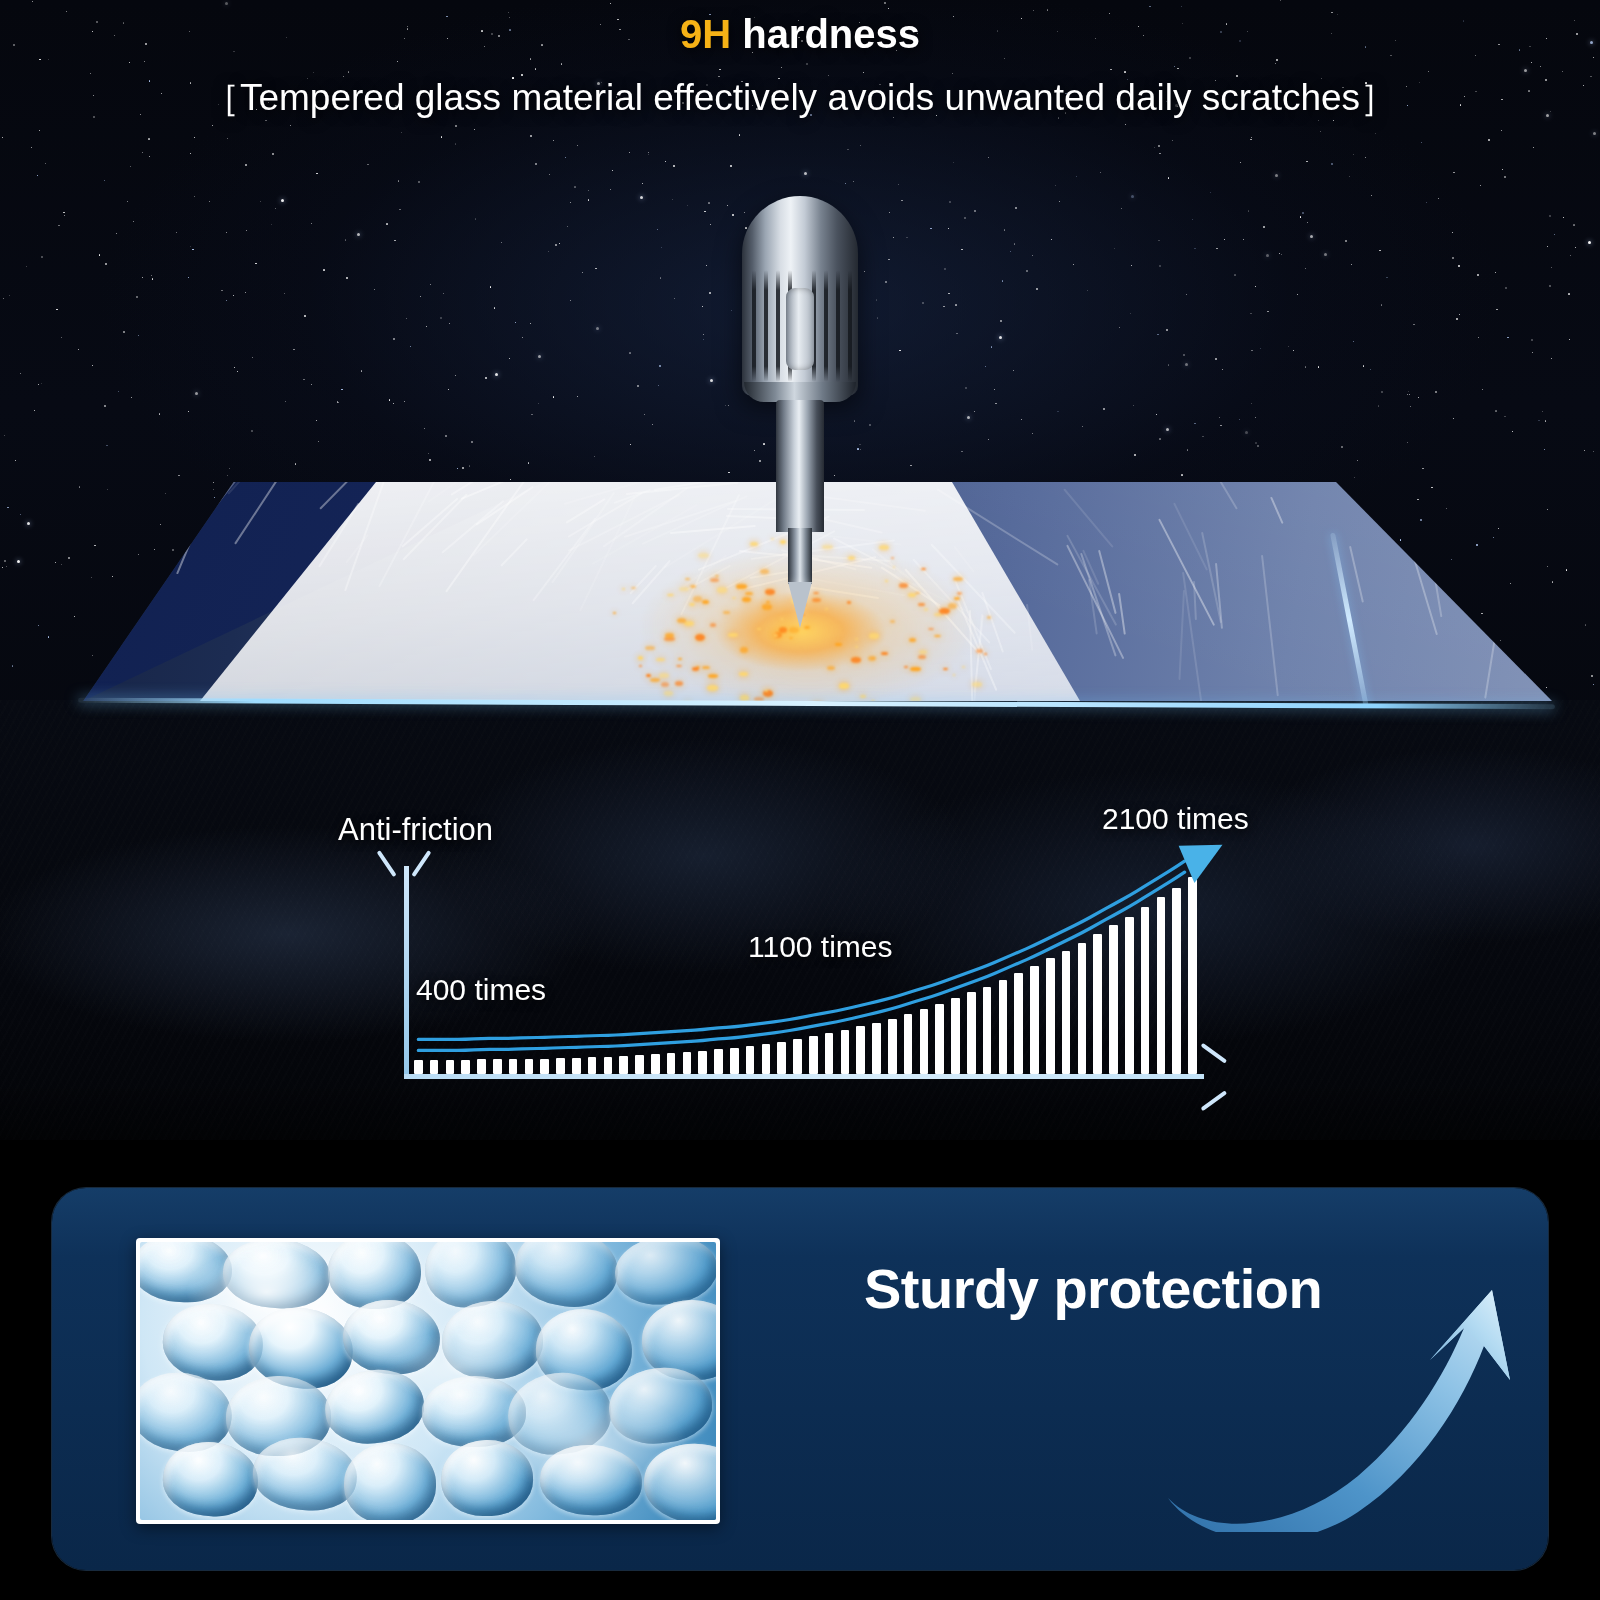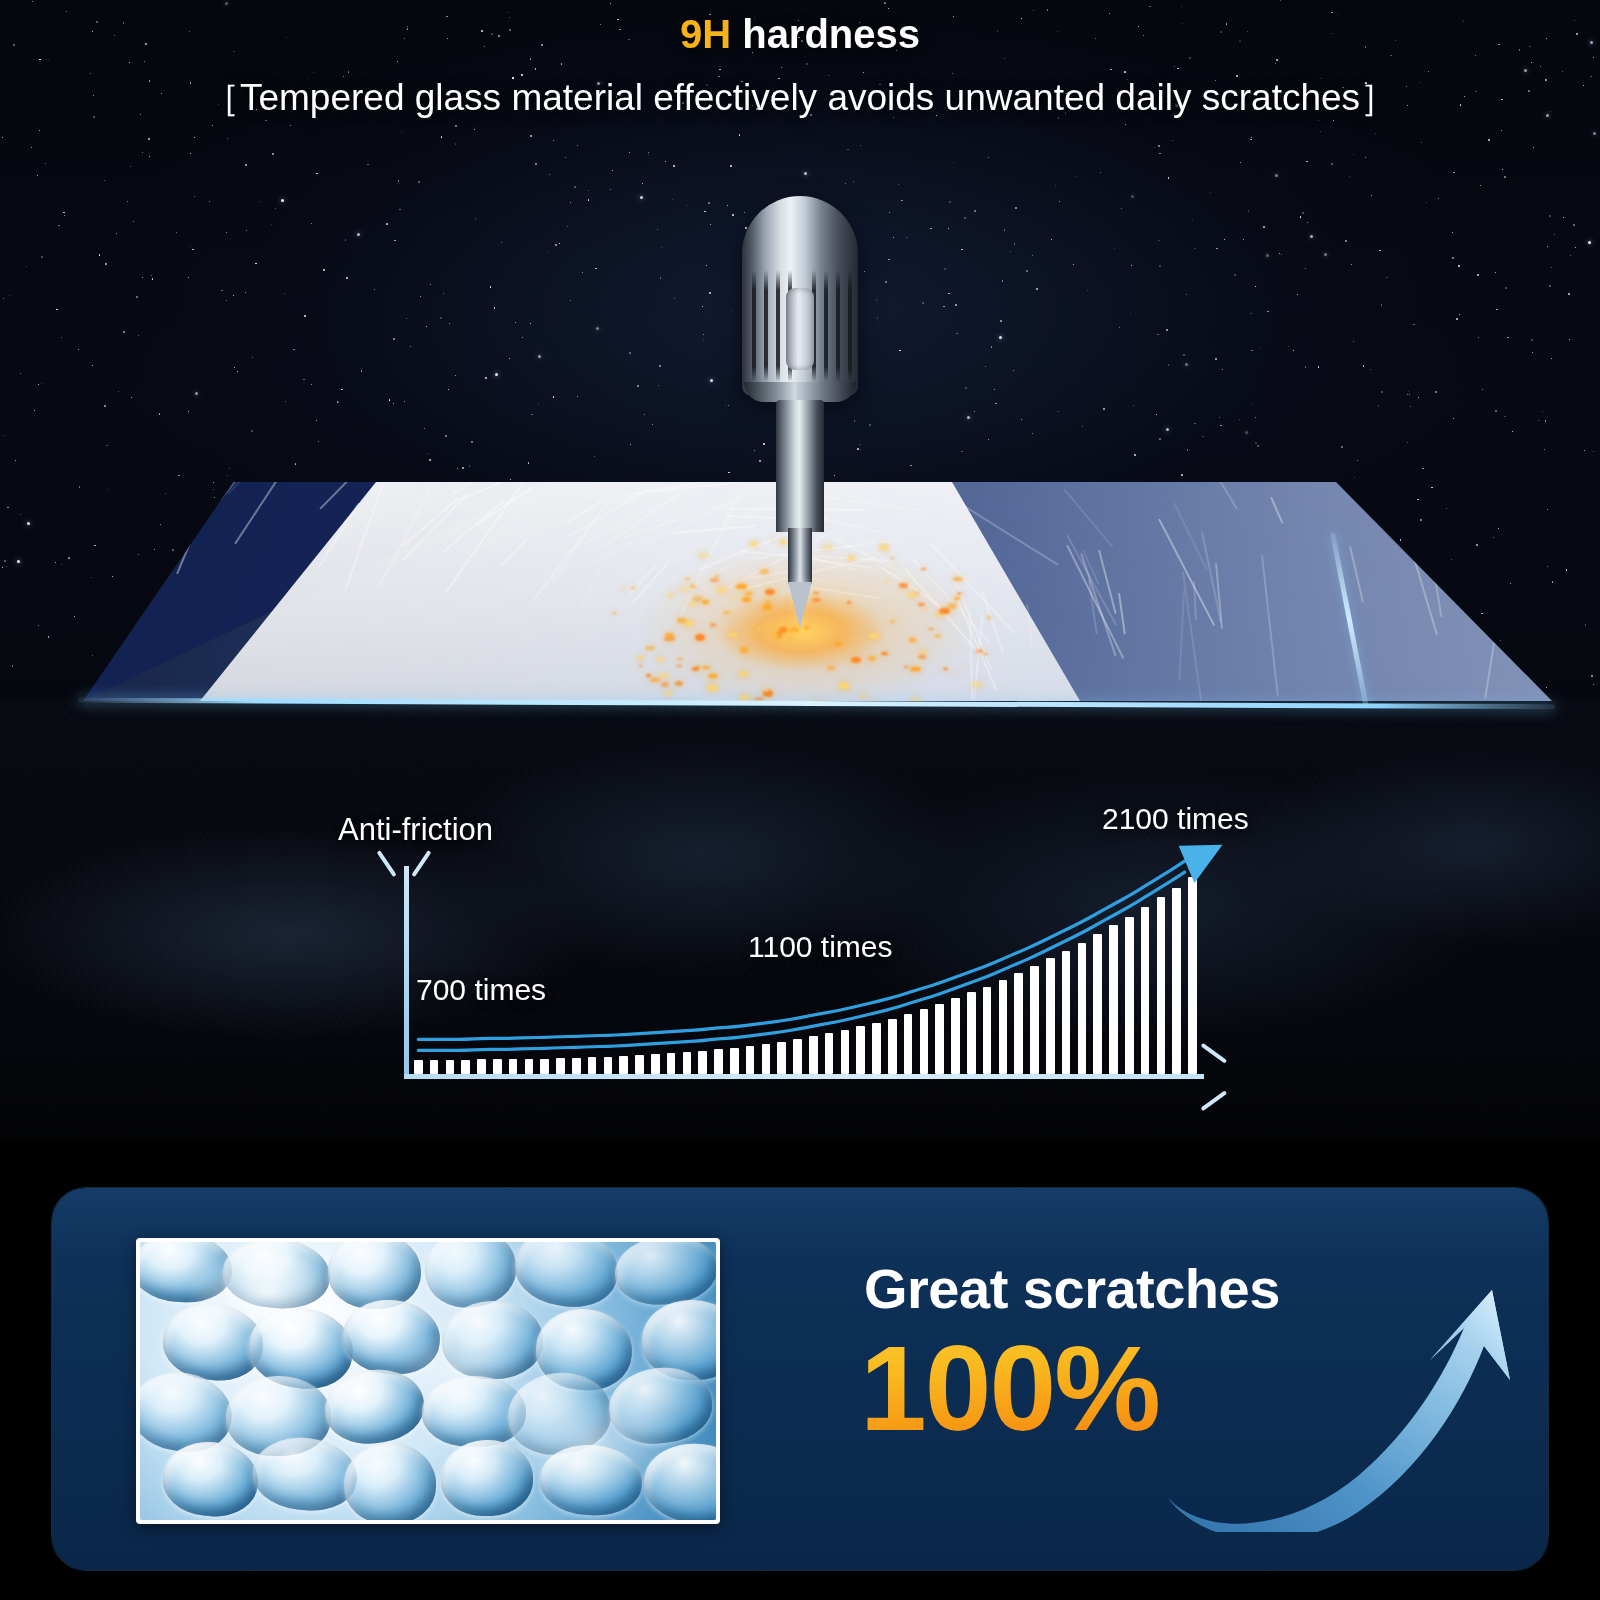--- a/index.html
+++ b/index.html
@@ -1759,21 +1759,21 @@
       </div>
     <svg class="curve" id="chartCurve" viewBox="0 0 860 300">
         <path d="M 28.3 220.4 Q 44.1 220.4 52.0 220.4 Q 59.9 220.4 67.8 220.4 Q 75.7 220.4 83.6 219.9 Q 91.5 219.4 99.4 219.4 Q 107.3 219.4 115.2 219.4 Q 123.1 219.4 131.0 218.9 Q 138.9 218.5 146.8 218.5 Q 154.7 218.5 162.6 218.0 Q 170.5 217.5 178.4 217.5 Q 186.3 217.5 194.2 217.0 Q 202.1 216.5 210.0 216.5 Q 217.9 216.5 225.8 216.0 Q 233.7 215.5 241.6 215.1 Q 249.5 214.6 257.4 214.1 Q 265.3 213.6 273.2 213.1 Q 281.1 212.6 289.0 212.1 Q 296.9 211.7 304.8 211.2 Q 312.7 210.7 320.6 209.7 Q 328.5 208.7 336.4 208.3 Q 344.3 207.8 352.2 206.8 Q 360.1 205.8 368.0 204.9 Q 375.9 203.9 383.8 202.9 Q 391.7 201.9 399.6 200.5 Q 407.5 199.0 415.4 197.6 Q 423.3 196.1 431.2 194.7 Q 439.1 193.2 447.0 191.7 Q 454.9 190.3 462.8 188.3 Q 470.7 186.4 478.6 184.5 Q 486.5 182.5 494.4 180.6 Q 502.3 178.6 510.2 176.2 Q 518.1 173.8 526.0 171.3 Q 533.9 168.9 541.8 166.5 Q 549.7 164.1 557.6 161.1 Q 565.5 158.2 573.4 155.3 Q 581.3 152.4 589.2 149.5 Q 597.1 146.6 605.0 143.2 Q 612.9 139.8 620.8 136.4 Q 628.7 133.0 636.6 129.6 Q 644.5 126.2 652.4 122.3 Q 660.3 118.4 668.2 114.5 Q 676.1 110.6 684.0 106.7 Q 691.9 102.9 699.8 98.5 Q 707.7 94.1 715.6 89.7 Q 723.5 85.4 731.4 81.0 Q 739.3 76.6 747.2 71.8 Q 755.1 66.9 763.0 62.1 Q 770.9 57.2 778.8 52.3 Q 786.7 47.5 794.6 42.1" fill="none" stroke="#2f9fe0" stroke-width="3.2" stroke-linecap="round"></path>
         <path d="M 28.3 209.4 Q 44.1 209.4 52.0 209.4 Q 59.9 209.4 67.8 209.4 Q 75.7 209.4 83.6 208.9 Q 91.5 208.4 99.4 208.4 Q 107.3 208.4 115.2 208.4 Q 123.1 208.4 131.0 207.9 Q 138.9 207.5 146.8 207.5 Q 154.7 207.5 162.6 207.0 Q 170.5 206.5 178.4 206.5 Q 186.3 206.5 194.2 206.0 Q 202.1 205.5 210.0 205.5 Q 217.9 205.5 225.8 205.0 Q 233.7 204.5 241.6 204.1 Q 249.5 203.6 257.4 203.1 Q 265.3 202.6 273.2 202.1 Q 281.1 201.6 289.0 201.1 Q 296.9 200.7 304.8 200.2 Q 312.7 199.7 320.6 198.7 Q 328.5 197.7 336.4 197.3 Q 344.3 196.8 352.2 195.8 Q 360.1 194.8 368.0 193.9 Q 375.9 192.9 383.8 191.9 Q 391.7 190.9 399.6 189.5 Q 407.5 188.0 415.4 186.6 Q 423.3 185.1 431.2 183.7 Q 439.1 182.2 447.0 180.7 Q 454.9 179.3 462.8 177.3 Q 470.7 175.4 478.6 173.5 Q 486.5 171.5 494.4 169.6 Q 502.3 167.6 510.2 165.2 Q 518.1 162.8 526.0 160.3 Q 533.9 157.9 541.8 155.5 Q 549.7 153.1 557.6 150.1 Q 565.5 147.2 573.4 144.3 Q 581.3 141.4 589.2 138.5 Q 597.1 135.6 605.0 132.2 Q 612.9 128.8 620.8 125.4 Q 628.7 122.0 636.6 118.6 Q 644.5 115.2 652.4 111.3 Q 660.3 107.4 668.2 103.5 Q 676.1 99.6 684.0 95.7 Q 691.9 91.9 699.8 87.5 Q 707.7 83.1 715.6 78.7 Q 723.5 74.4 731.4 70.0 Q 739.3 65.6 747.2 60.8 Q 755.1 55.9 763.0 51.1 Q 770.9 46.2 778.8 41.3 Q 786.7 36.5 794.6 31.1" fill="none" stroke="#2f9fe0" stroke-width="3.2" stroke-linecap="round"></path>
         <g transform="translate(802.5,30.8) rotate(-31.6)">
           <path d="M -4,-20 L 34,2 L -10,20 Z" fill="#49b2e8"></path>
         </g>
       </svg>
 
     <div class="lab lab-axis">Anti-friction</div>
-    <div class="lab lab-800">700 times</div>
+    <div class="lab lab-800">400 times</div>
     <div class="lab lab-1500">1100 times</div>
     <div class="lab lab-2300">2100 times</div>
   </div>
 
   <div class="black-base"></div>
 
   <div class="card">
 
     <div class="bubble-frame">
       <div class="bubble-img" id="bubbleImg">
@@ -1798,22 +1798,21 @@
           <div class="cell" style="left:23px;top:200px;width:95px;height:74px;transform:rotate(4.8deg);opacity:0.99"></div>
           <div class="cell" style="left:113px;top:196px;width:104px;height:72px;transform:rotate(5.9deg);opacity:0.81"></div>
           <div class="cell" style="left:204px;top:201px;width:92px;height:81px;transform:rotate(-0.1deg);opacity:0.90"></div>
           <div class="cell" style="left:301px;top:198px;width:92px;height:76px;transform:rotate(-1.5deg);opacity:0.99"></div>
           <div class="cell" style="left:400px;top:203px;width:102px;height:70px;transform:rotate(3.5deg);opacity:0.89"></div>
           <div class="cell" style="left:504px;top:202px;width:108px;height:79px;transform:rotate(6.0deg);opacity:0.95"></div>
         <div class="glow"></div>
       </div>
     </div>
 
-    <div class="great">Great scratches</div>
-    <div class="pct">100%</div>
+    <div class="great">Sturdy protection</div>
 
     <svg class="arrow" viewBox="0 0 360 252">
       <defs>
         <linearGradient id="arrGrad" x1="0" y1="1" x2="1" y2="0">
           <stop offset="0%" stop-color="#2f6fa8"></stop>
           <stop offset="38%" stop-color="#4e94c9"></stop>
           <stop offset="72%" stop-color="#8fc3e6"></stop>
           <stop offset="100%" stop-color="#cbe6f7"></stop>
         </linearGradient>
         <linearGradient id="arrHead" x1="0" y1="1" x2="1" y2="0">

